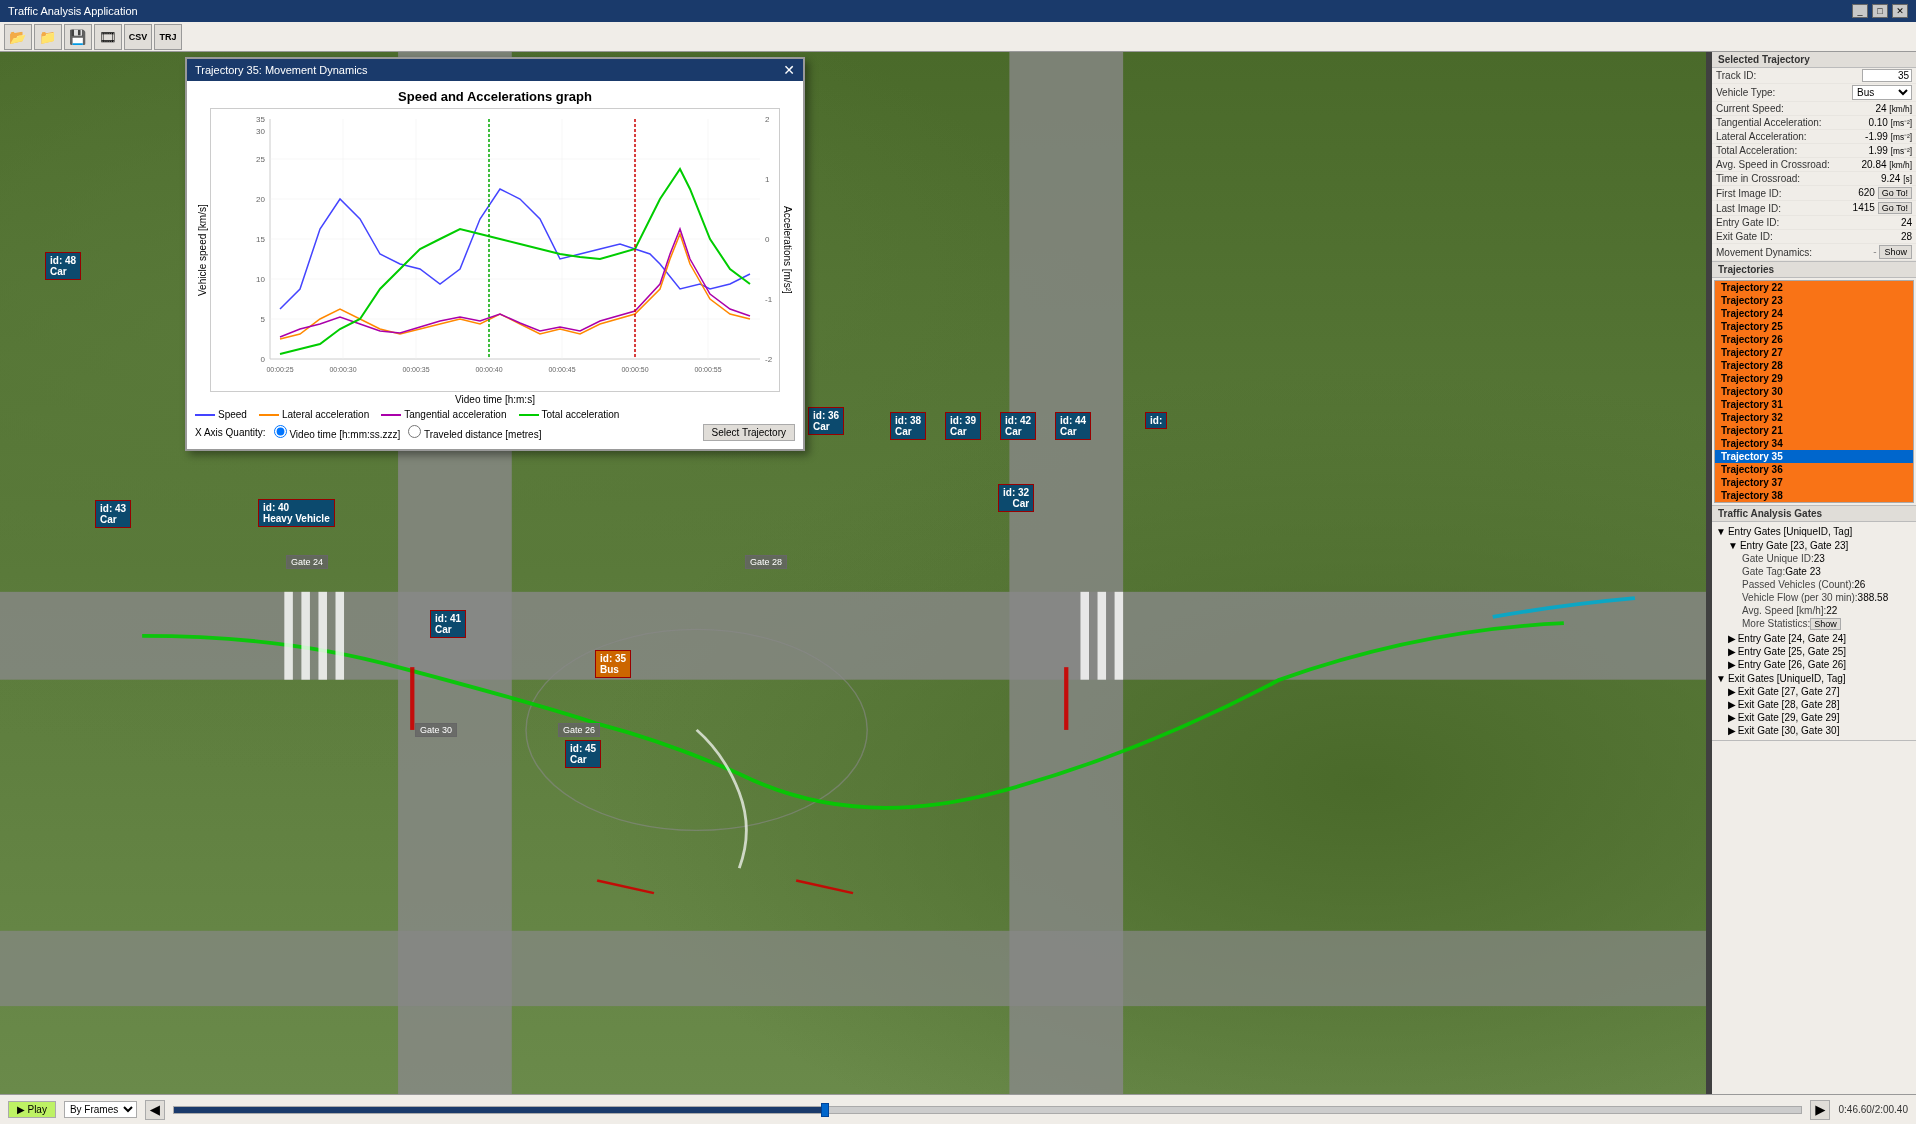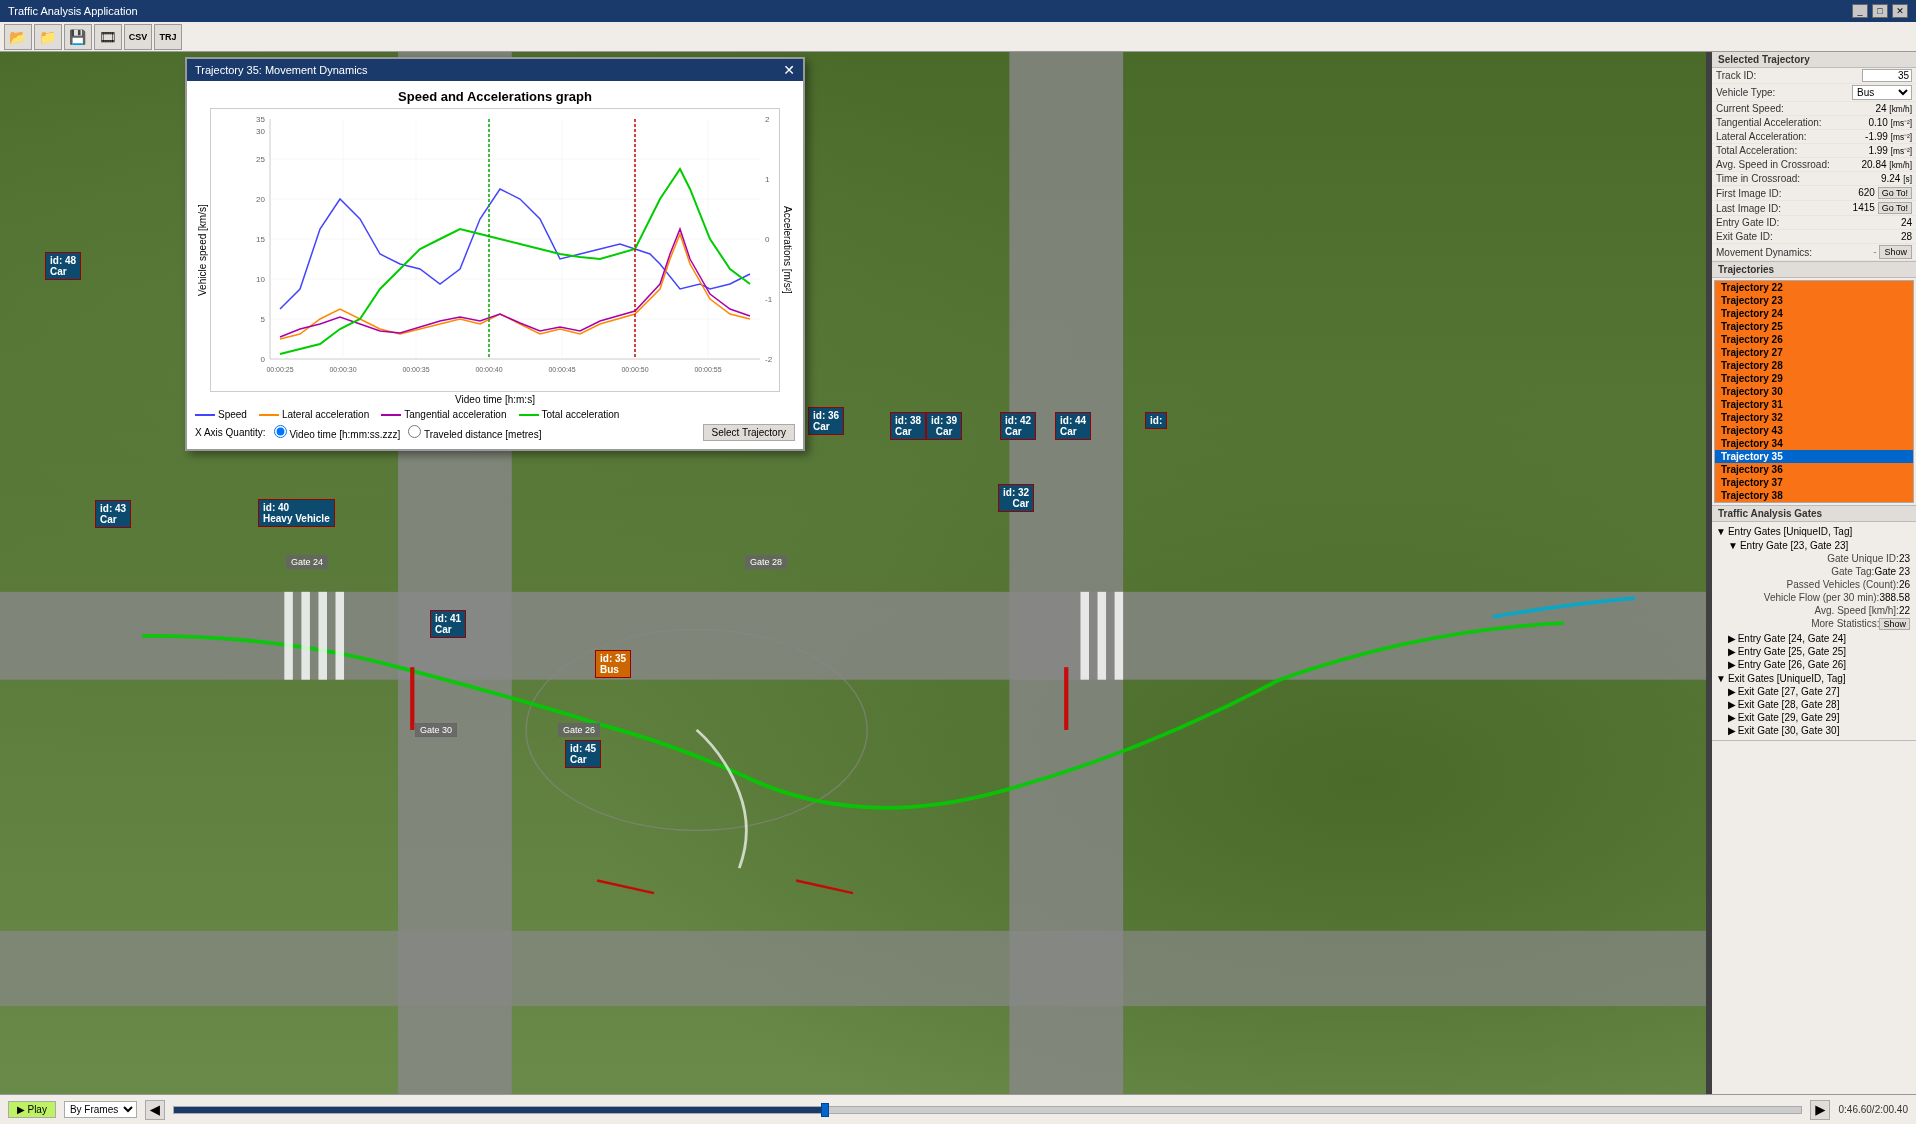--- a/index.html
+++ b/index.html
@@ -49,21 +49,21 @@
     
     .traj-list { max-height: 260px; overflow-y: auto; border: 1px solid #aaa; margin: 2px; background: #f97316; font-weight: bold; }
     .traj-item { padding: 1px 6px; font-size: 10px; cursor: pointer; }
     .traj-item.selected { background: #0066cc; color: white; }
     
     
     .traffic-tree { padding: 2px; font-size: 10px; }
     .tree-section { margin: 1px 0; }
     .tree-header { display: flex; align-items: center; gap: 2px; cursor: pointer; padding: 1px 2px; }
     .tree-children { padding-left: 12px; }
-    .tree-prop { display: flex; justify-content: flex-end; padding: 1px 4px; }
+    .tree-prop { display: flex; justify-content: flex-start; padding: 1px 4px; }
     .tree-prop span:first-child { color: #444; }
     .tree-prop span:last-child { font-weight: 500; }
     .show-small-btn { font-size: 9px; background: #e0ddd8; border: 1px solid #aaa; padding: 0 3px; cursor: pointer; }
     
     
     .traj-list::-webkit-scrollbar { width: 12px; }
     .traj-list::-webkit-scrollbar-track { background: #f0ede8; }
     .traj-list::-webkit-scrollbar-thumb { background: #aaa; border: 1px solid #999; }
     
     
@@ -166,21 +166,21 @@
         <div>Car</div>
     </div>
     <div class="vehicle-label" style="left:808px;top:355px;">
       <div>id: 36</div>
         <div>Car</div>
     </div>
     <div class="vehicle-label" style="left:890px;top:360px;">
       <div>id: 38</div>
         <div>Car</div>
     </div>
-    <div class="vehicle-label" style="left:926px;top:360px;text-align:center;">
+    <div class="vehicle-label" style="left:945px;top:360px;">
       <div>id: 39</div>
         <div>Car</div>
     </div>
     <div class="vehicle-label" style="left:1000px;top:360px;">
       <div>id: 42</div>
         <div>Car</div>
     </div>
     <div class="vehicle-label" style="left:1055px;top:360px;">
       <div>id: 44</div>
         <div>Car</div>
@@ -400,21 +400,21 @@
         <div class="traj-item">Trajectory 23</div>
         <div class="traj-item">Trajectory 24</div>
         <div class="traj-item">Trajectory 25</div>
         <div class="traj-item">Trajectory 26</div>
         <div class="traj-item">Trajectory 27</div>
         <div class="traj-item">Trajectory 28</div>
         <div class="traj-item">Trajectory 29</div>
         <div class="traj-item">Trajectory 30</div>
         <div class="traj-item">Trajectory 31</div>
         <div class="traj-item">Trajectory 32</div>
-        <div class="traj-item">Trajectory 43</div>
+        <div class="traj-item">Trajectory 21</div>
         <div class="traj-item">Trajectory 34</div>
         <div class="traj-item selected">Trajectory 35</div>
         <div class="traj-item">Trajectory 36</div>
         <div class="traj-item">Trajectory 37</div>
         <div class="traj-item">Trajectory 38</div>
       </div>
     </div>
 
     <div class="panel-section">
       <div class="panel-section-title">Traffic Analysis Gates</div>

